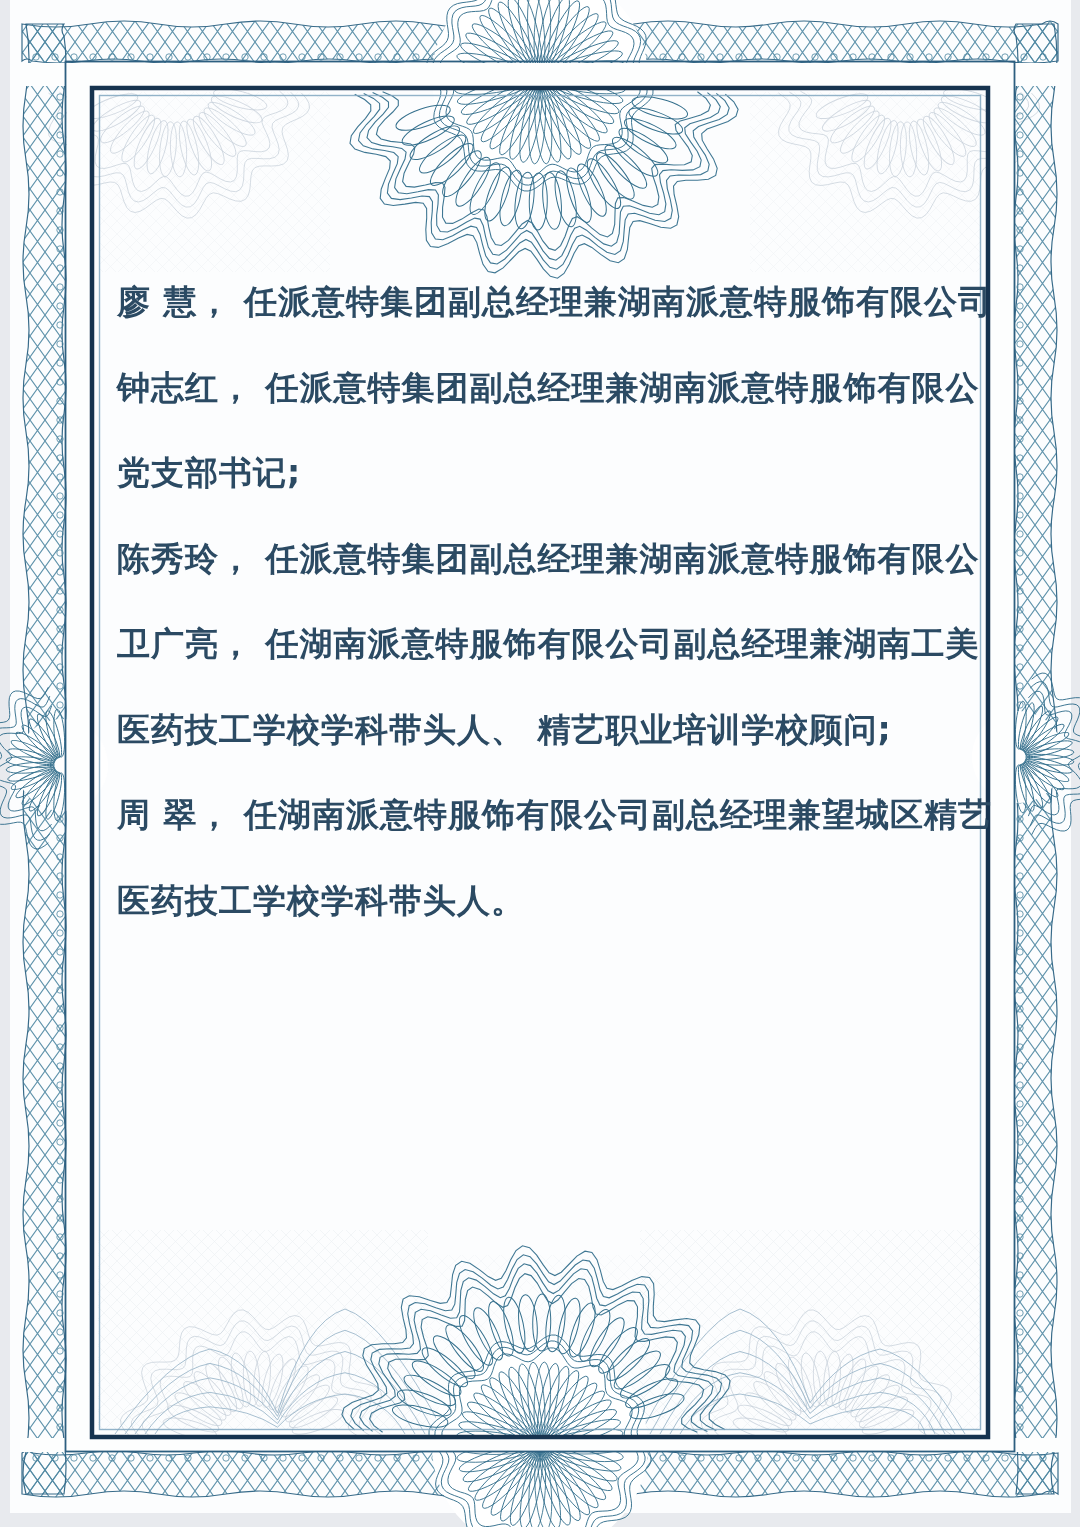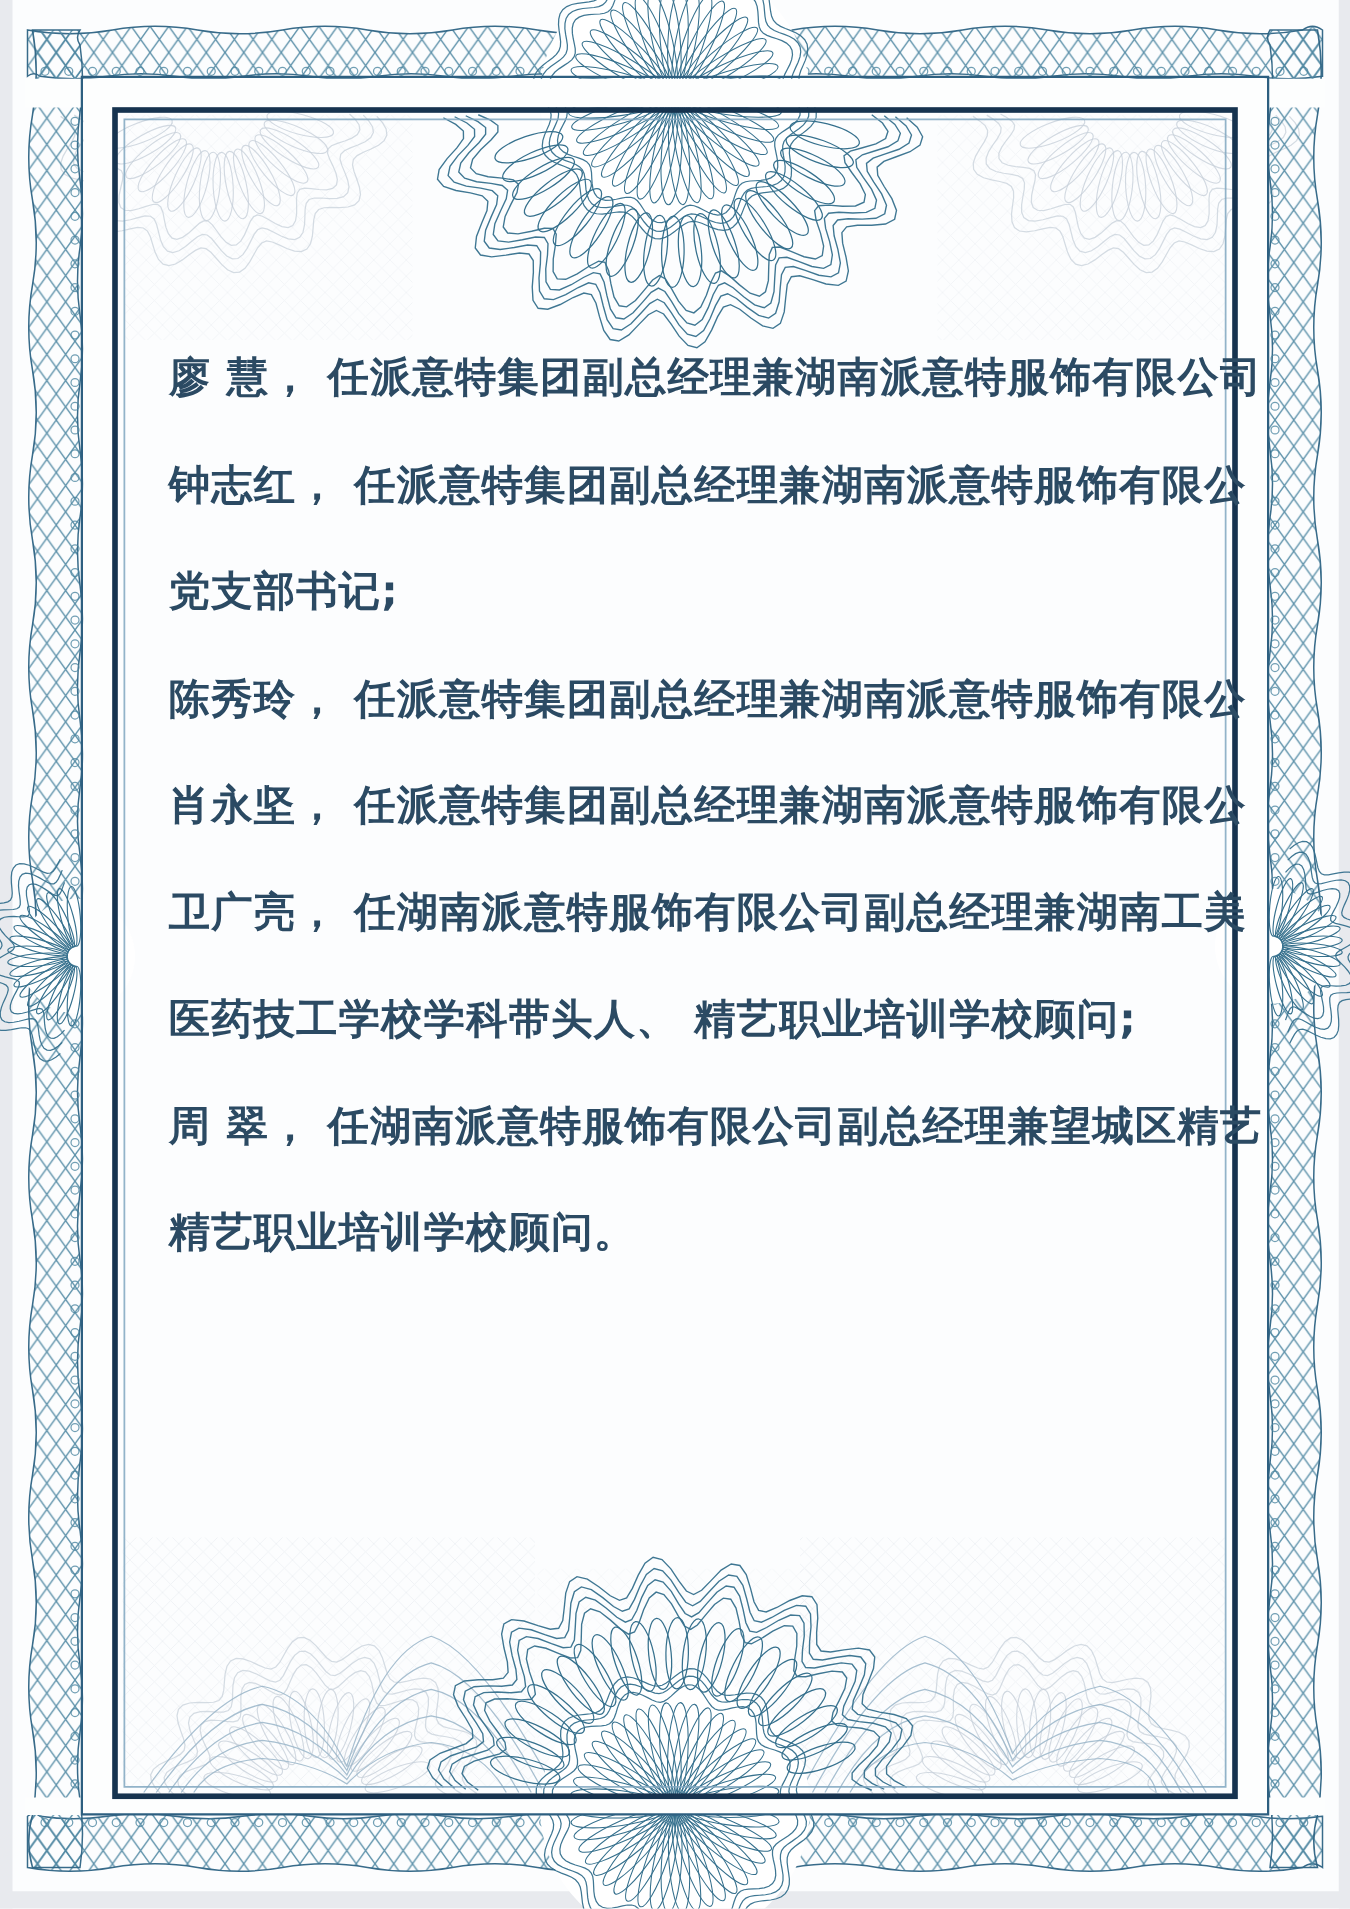--- a/index.html
+++ b/index.html
@@ -6,21 +6,21 @@
   .page{
     position:relative;
     width:1080px;height:1527px;
     background:#fcfdfe;
     overflow:hidden;
     font-family:"DejaVu Sans", sans-serif;
   }
   svg.deco{position:absolute;left:0;top:0;width:1080px;height:1527px;display:block;}
   .doc{
     position:absolute;
-    left:135px;top:259px;width:850px;
+    left:117px;top:259px;width:850px;
     font-size:33px;
     line-height:85.5px;
     letter-spacing:1px;
     color:var(--text-color,#2b4a63);
     white-space:nowrap;
   }
   .doc .line{height:85.5px;}
   .doc .nm{font-weight:800;}
   .doc .bd{font-weight:600;}
 </style>
@@ -610,19 +610,18 @@
         <rect x="65.5" y="61.5" width="949" height="1390" fill="none" stroke="#2d5f80" stroke-width="1.8"></rect>
         <rect x="92" y="88" width="896" height="1349" fill="none" stroke="#16334f" stroke-width="4.5"></rect>
         <rect x="99.5" y="95.5" width="881" height="1334" fill="none" stroke="#7fa6c0" stroke-width="1.4" opacity="0.85"></rect>
       </g>
     </svg>
   <div class="doc" id="doc" style="--text-color: #2b4a63;">
       <div class="line"><span class="nm">廖 慧，</span><span class="bd"> 任派意特集团副总经理兼湖南派意特服饰有限公司</span></div>
       <div class="line"><span class="nm">钟志红，</span><span class="bd"> 任派意特集团副总经理兼湖南派意特服饰有限公</span></div>
       <div class="line"><span class="bd">党支部书记;</span></div>
       <div class="line"><span class="nm">陈秀玲，</span><span class="bd"> 任派意特集团副总经理兼湖南派意特服饰有限公</span></div>
-      <div class="line"><span class="nm">肖永坚，</span><span class="bd"> 任派意特集团副总经理兼湖南派意特服饰有限公</span></div>
       <div class="line"><span class="nm">卫广亮，</span><span class="bd"> 任湖南派意特服饰有限公司副总经理兼湖南工美</span></div>
       <div class="line"><span class="bd">医药技工学校学科带头人、 精艺职业培训学校顾问;</span></div>
       <div class="line"><span class="nm">周 翠，</span><span class="bd"> 任湖南派意特服饰有限公司副总经理兼望城区精艺</span></div>
-      <div class="line"><span class="bd">精艺职业培训学校顾问。</span></div>
+      <div class="line"><span class="bd">医药技工学校学科带头人。</span></div>
     </div>
 </div>
 
 </body></html>

